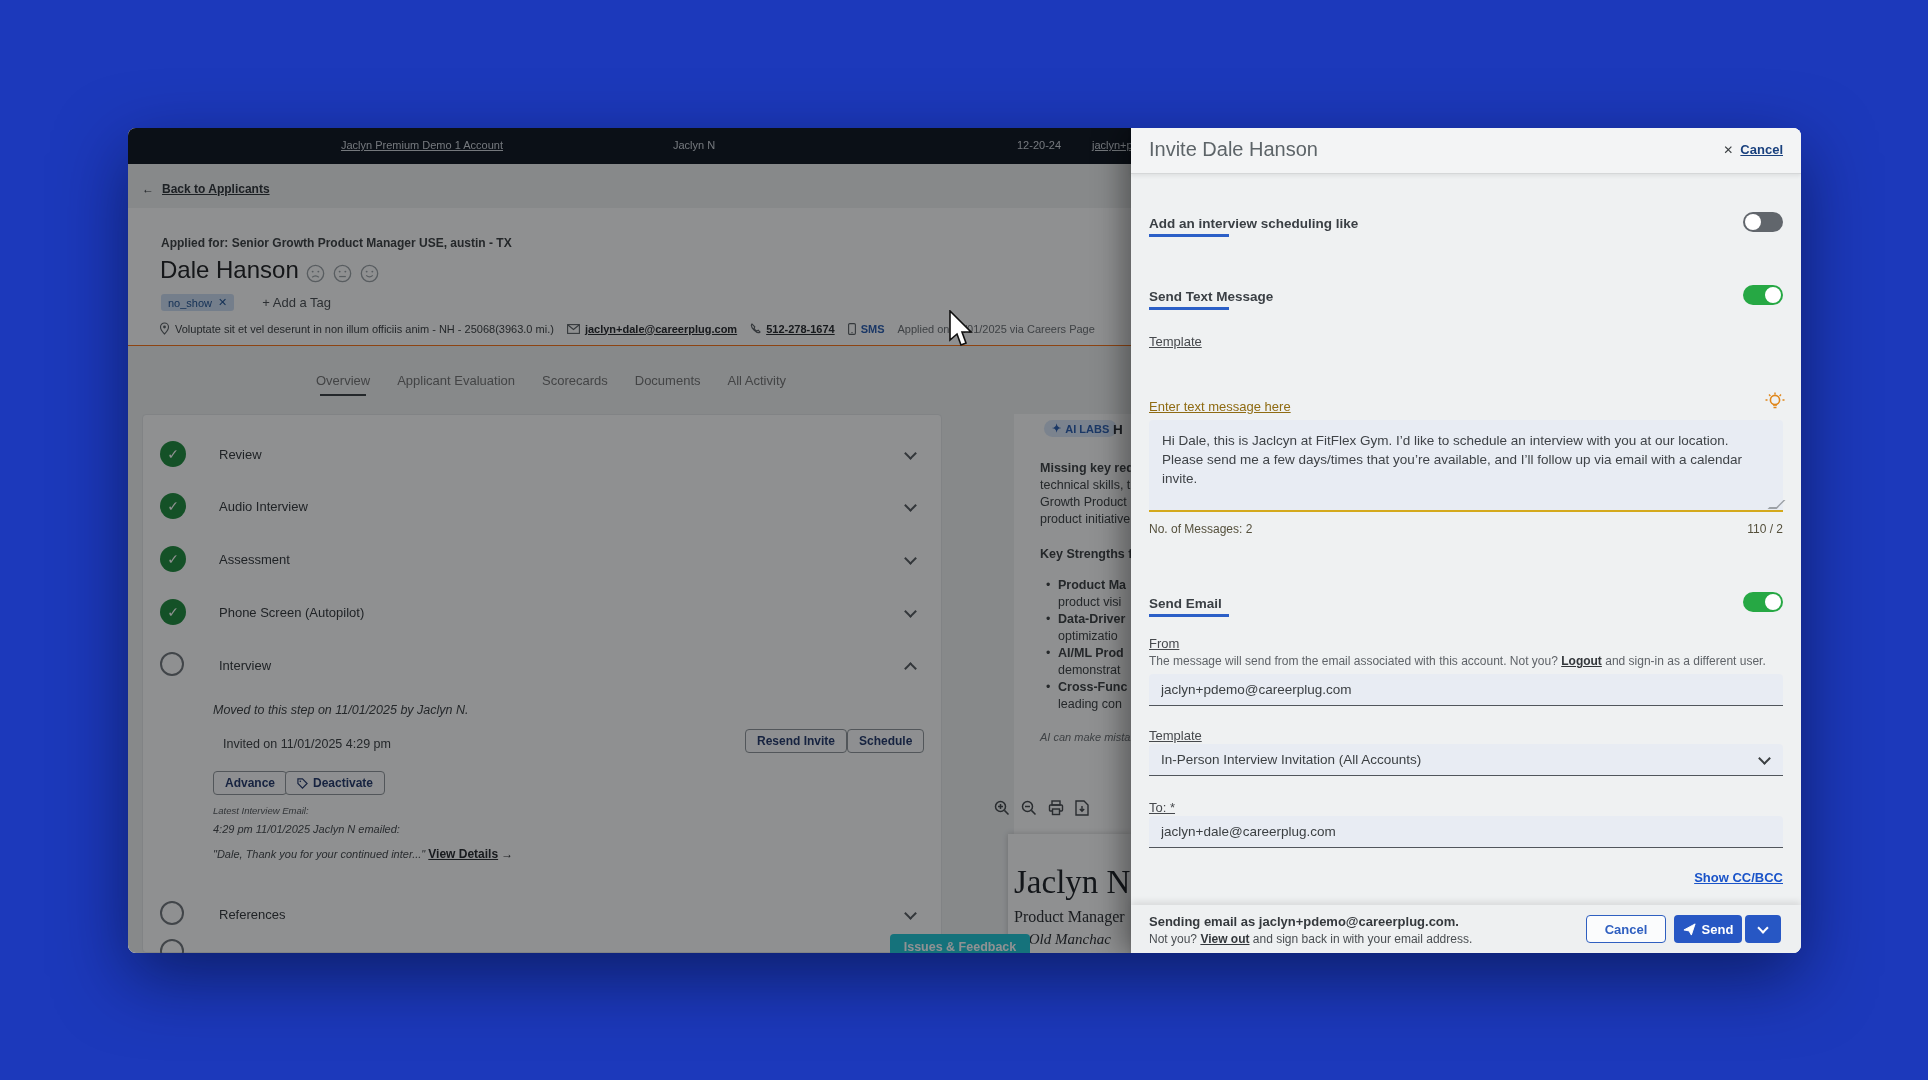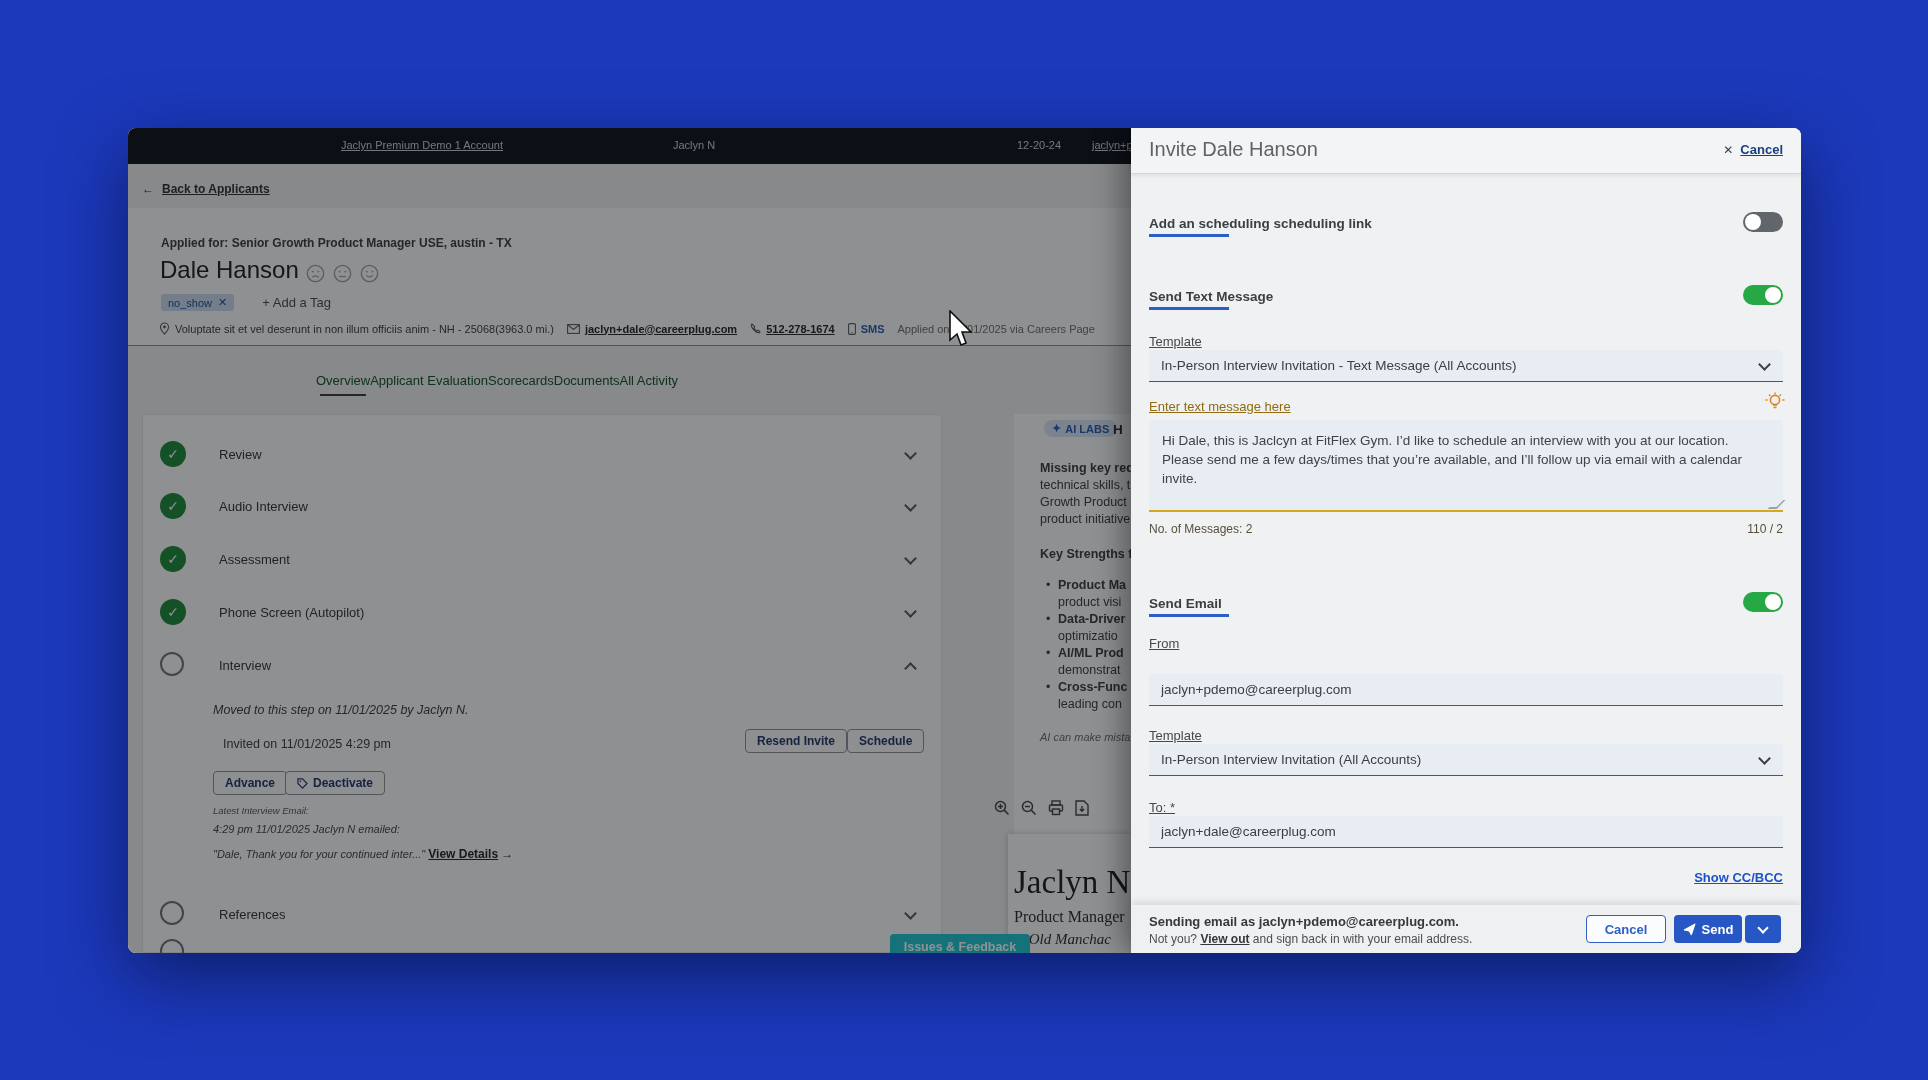--- a/index.html
+++ b/index.html
@@ -25,21 +25,21 @@
   .face { width:19px; height:19px; }
   .tagrow { position:absolute; left:33px; top:86px; display:flex; align-items:center; gap:28px; }
   .tagpill { background:#cdddf2; color:#1d4f91; font-size:11px; padding:2px 7px; border-radius:3px; display:flex; gap:6px; align-items:center; }
   .addtag { font-size:13px; color:#4a4e52; }
   .contactrow { position:absolute; left:31px; top:114px; display:flex; align-items:center; gap:13px; font-size:11px; color:#3c4043; white-space:nowrap; }
   .contactrow .ic { display:inline-flex; margin-right:-8px; }
   .dark-link { color:#26282c; text-decoration:underline; font-weight:bold; }
   .sms { color:#2a5db0; font-weight:bold; }
   .muted { color:#6b6f73; }
   
-  #tabs { position:absolute; left:188px; top:245px; display:flex; font-size:13px; color:#14532d; }
+  #tabs { position:absolute; left:188px; top:245px; display:flex; gap:27px; font-size:13px; color:#737373; }
   .tab { position:relative; padding-bottom:8px; }
   .tab.active:after { content:""; position:absolute; left:4px; right:4px; bottom:0; height:2px; background:#3a3e42; }
   
   #checklist { position:absolute; left:14px; top:286px; width:800px; height:539px; background:#fdfdfd; border-radius:4px; border:1px solid #e3e5e7; }
   .crow { position:absolute; left:0; width:100%; height:40px; }
   .crow .cir { position:absolute; left:17px; top:4px; }
   .crow .lbl { position:absolute; left:76px; top:10px; font-size:13px; color:#33373b; }
   .cdone { width:26px; height:26px; border-radius:50%; background:#1e8a3c; color:#fff; font-size:14px; display:flex; align-items:center; justify-content:center; }
   .cempty { width:24px; height:24px; border-radius:50%; border:2px solid #70757a; }
   .chev { width:9px; height:9px; border-right:2px solid #565b60; border-bottom:2px solid #565b60; transform:rotate(45deg); position:absolute; right:26px; top:12px; }
@@ -313,38 +313,34 @@
   <div id="modal">
     <div id="modal-header">
       <div id="modal-title">Invite Dale Hanson</div>
       <div id="modal-cancel">
         <span class="x">✕</span>
         <span class="c">Cancel</span>
       </div>
     </div>
 
     <div class="mlabel" style="top:88px;">
-      <span>Add an scheduling scheduling link</span><span class="bar"></span>
+      <span>Add an interview scheduling like</span><span class="bar"></span>
     </div>
     <div class="toggle" style="top:84px;">
         <div class="knob"></div>
       </div>
 
     <div class="mlabel" style="top:161px;">
       <span>Send Text Message</span><span class="bar"></span>
     </div>
     <div class="toggle on" style="top:157px;">
         <div class="knob"></div>
       </div>
 
     <div class="flabel" style="top:206px;">Template</div>
-    <div class="mselect" style="top:222px;">
-      <div class="val">In-Person Interview Invitation - Text Message (All Accounts)</div>
-      <div class="sc"></div>
-    </div>
 
     <div class="flabel olive" style="top:271px;">Enter text message here</div>
     <div class="abs" style="right:16px; top:264px;">
       <svg width="20" height="20" viewBox="0 0 20 20">
           <circle cx="10" cy="8" r="4.6" fill="none" stroke="#e0861a" stroke-width="1.6"></circle>
           <path d="M8 13 h4 M8.5 15.5 h3" stroke="#e0861a" stroke-width="1.5"></path>
           <path d="M10 0.5 v2 M2.5 8 h-2 M19.5 8 h-2 M4 2.5 l1.4 1.4 M16 2.5 l-1.4 1.4" stroke="#e0861a" stroke-width="1.4"></path>
         </svg>
     </div>
     <textarea id="msg-box" spellcheck="false" style="">Hi Dale, this is Jaclcyn at FitFlex Gym. I’d like to schedule an interview with you at our location. Please send me a few days/times that you’re available, and I’ll follow up via email with a calendar invite.</textarea>
@@ -353,20 +349,25 @@
     <div class="counter" style="right:18px;">110 / 2</div>
 
     <div class="mlabel" style="top:468px;">
       <span>Send Email</span><span class="bar"></span>
     </div>
     <div class="toggle on" style="top:464px;">
         <div class="knob"></div>
       </div>
 
     <div class="flabel" style="top:508px;">From</div>
+    <div class="abs nowrap" style="left:18px; top:526px; font-size:12px; color:#5f6368;">
+      <span>The message will send from the email associated with this account. Not you?</span>
+      <span class="so" style="font-weight:bold; text-decoration:underline; color:#33373b;">Logout</span>
+      <span>and sign-in as a different user.</span>
+    </div>
     <input class="minput" style="top: 546px;" readonly="" value="jaclyn+pdemo@careerplug.com">
 
     <div class="flabel" style="top:600px;">Template</div>
     <div class="mselect" style="top:616px;">
       <div class="val">In-Person Interview Invitation (All Accounts)</div>
       <div class="sc"></div>
     </div>
 
     <div class="flabel" style="top:672px;">To: *</div>
     <input class="minput" style="top: 688px;" value="jaclyn+dale@careerplug.com">

